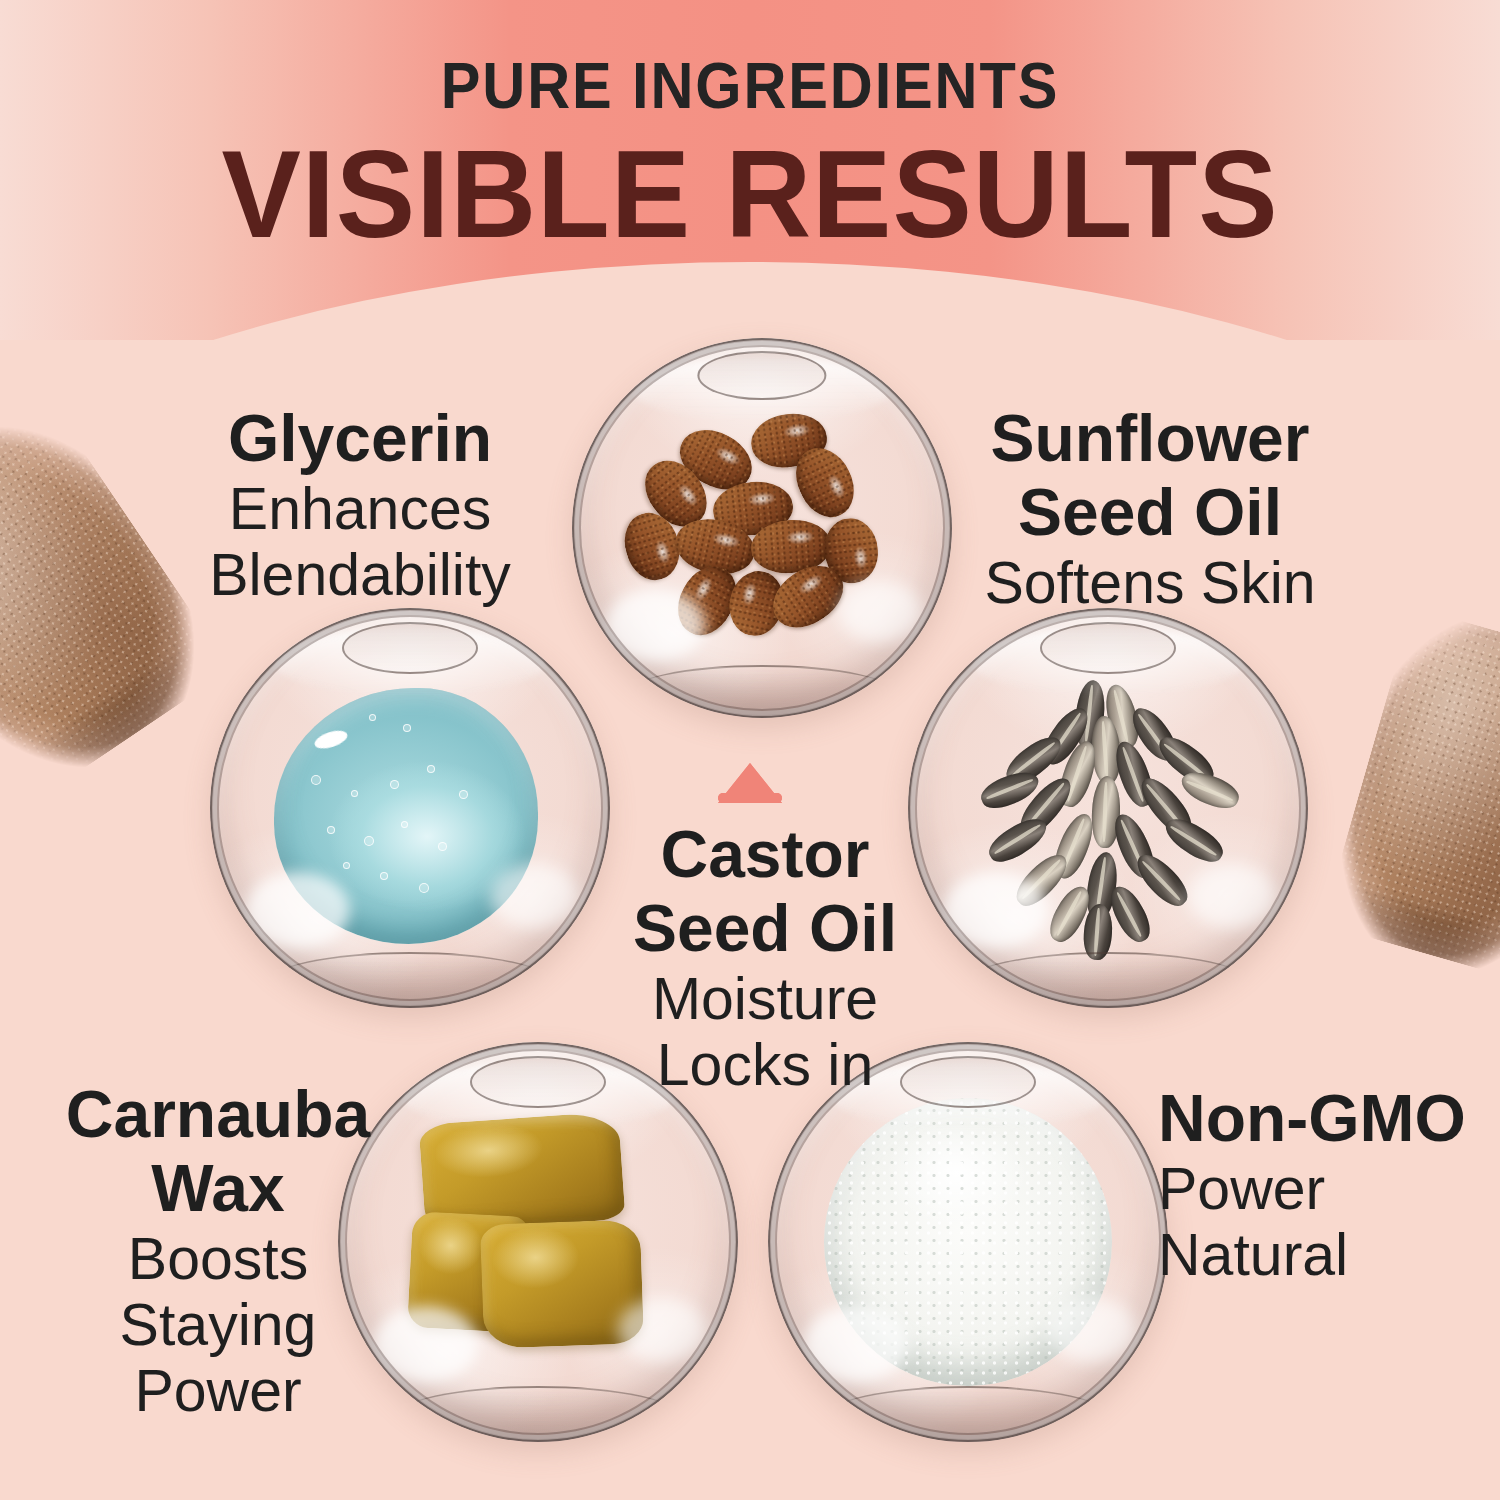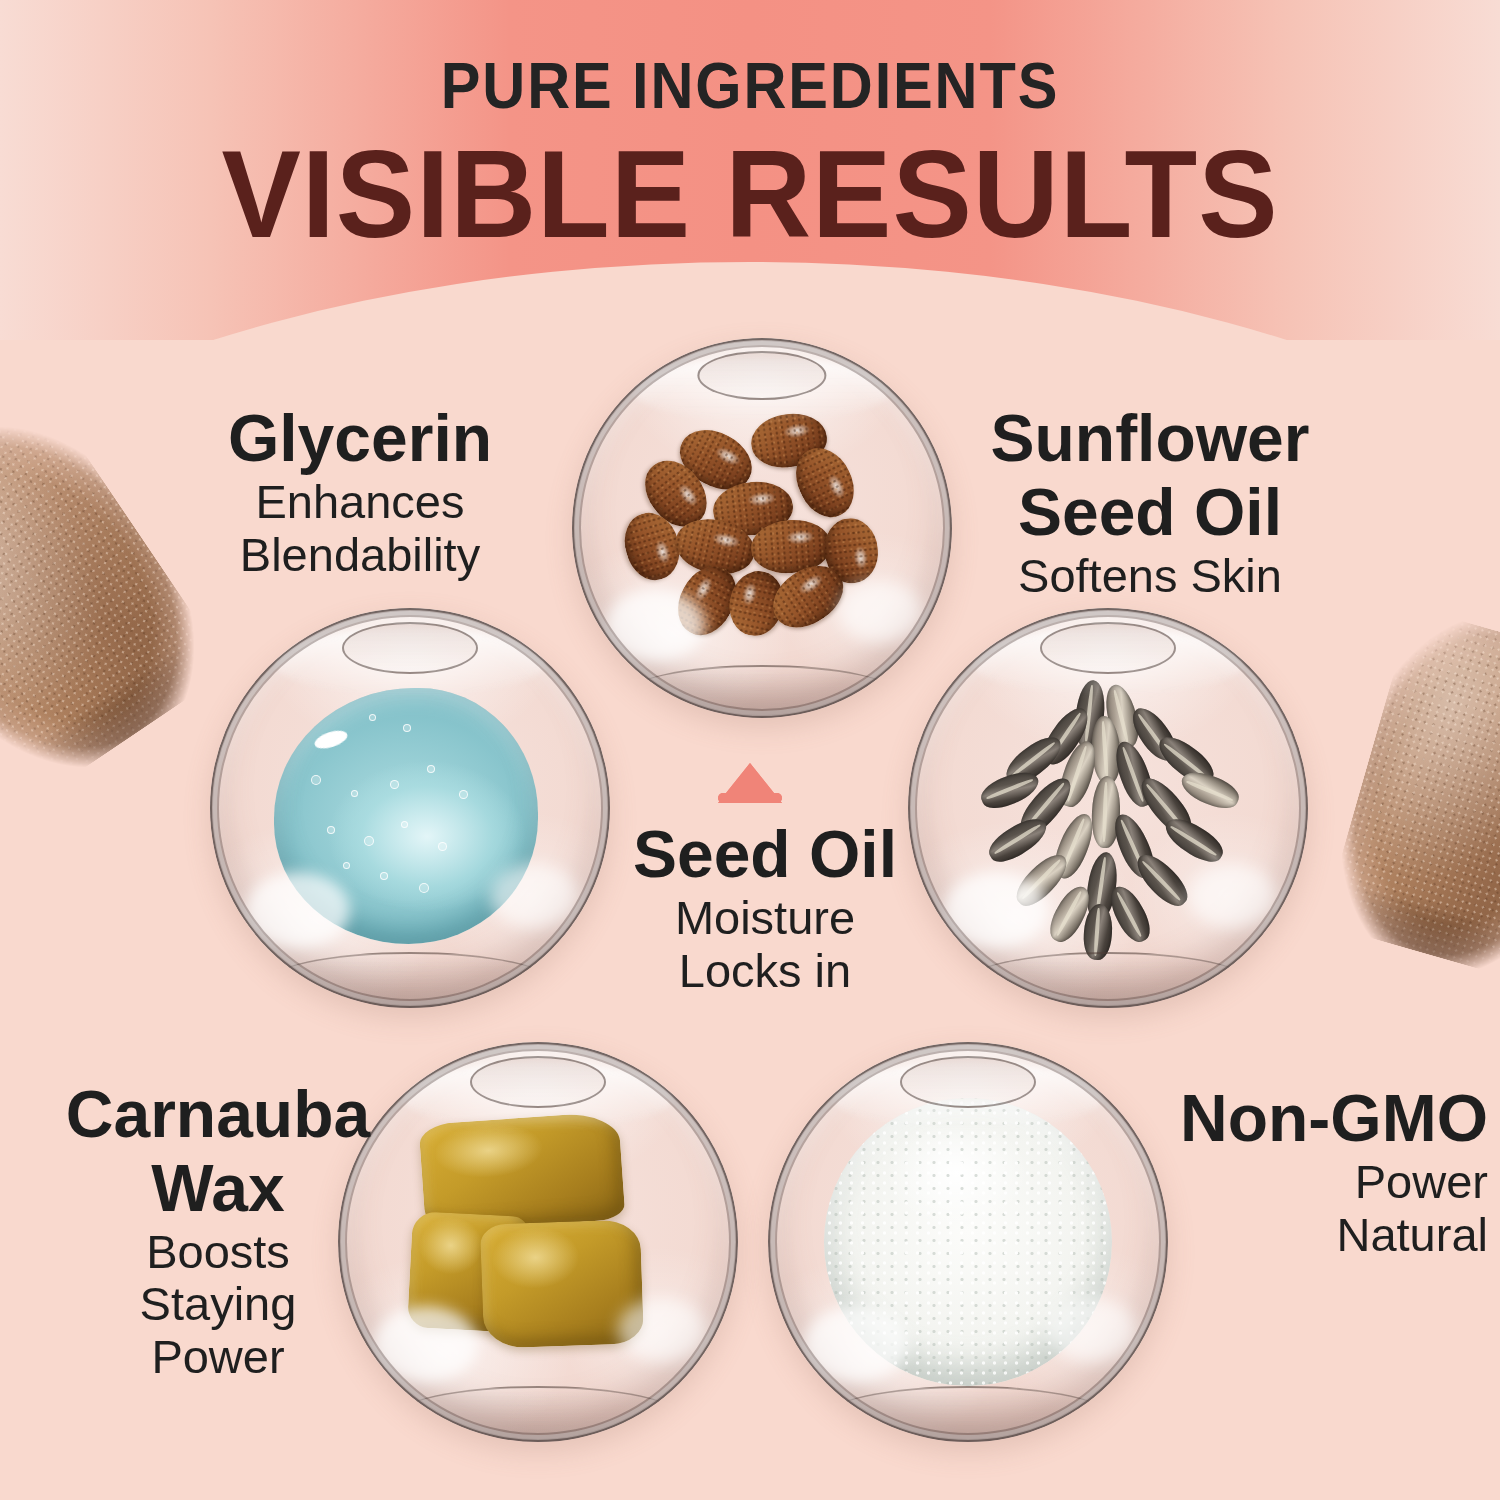--- a/index.html
+++ b/index.html
@@ -232,27 +232,27 @@
       radial-gradient(circle, rgba(255,255,255,.95) 1.2px, rgba(0,0,0,0) 2.1px),
       radial-gradient(circle, rgba(176,186,178,.55) 1.1px, rgba(0,0,0,0) 2px);
     background-size:11px 10px, 14px 13px;
     background-position:0 0, 5px 6px;
     opacity:.85;
   }
 
   
   .label{ position:absolute; z-index:5; color:#1F1F1F; line-height:1.12; }
   .label .name{ font-weight:bold; font-size:66px; display:block; }
-  .label .desc{ font-weight:normal; font-size:47px; display:block; }
+  .label .desc{ font-weight:normal; font-size:59px; display:block; }
 
   #label-glycerin  { left:150px;  top:402px;  width:420px; text-align:center; }
   #label-sunflower { left:960px;  top:402px;  width:380px; text-align:center; }
   #label-castor    { left:600px;  top:818px;  width:330px; text-align:center; }
   #label-carnauba  { left:48px;   top:1078px; width:340px; text-align:center; }
-  #label-nongmo    { left:1158px; top:1082px; width:330px; text-align:right; }
+  #label-nongmo    { left:1158px; top:1082px; width:330px; text-align:left; }
 
   #castor-marker{
     position:absolute; left:718px; top:763px;
     width:0; height:0; z-index:5;
     border-left:32px solid transparent;
     border-right:32px solid transparent;
     border-bottom:40px solid #F08478;
     filter:drop-shadow(0 0 0 #F08478);
   }
   #castor-marker::after{
@@ -405,20 +405,21 @@
 </div>
 
 <div class="label" id="label-sunflower">
   <span class="name">Sunflower</span>
   <span class="name">Seed Oil</span>
   <span class="desc">Softens Skin</span>
 </div>
 
 <div id="castor-marker"></div>
 <div class="label" id="label-castor">
+  <span class="name">Castor</span>
   <span class="name">Seed Oil</span>
   <span class="desc">Moisture</span>
   <span class="desc">Locks in</span>
 </div>
 
 <div class="label" id="label-carnauba">
   <span class="name">Carnauba</span>
   <span class="name">Wax</span>
   <span class="desc">Boosts</span>
   <span class="desc">Staying</span>

